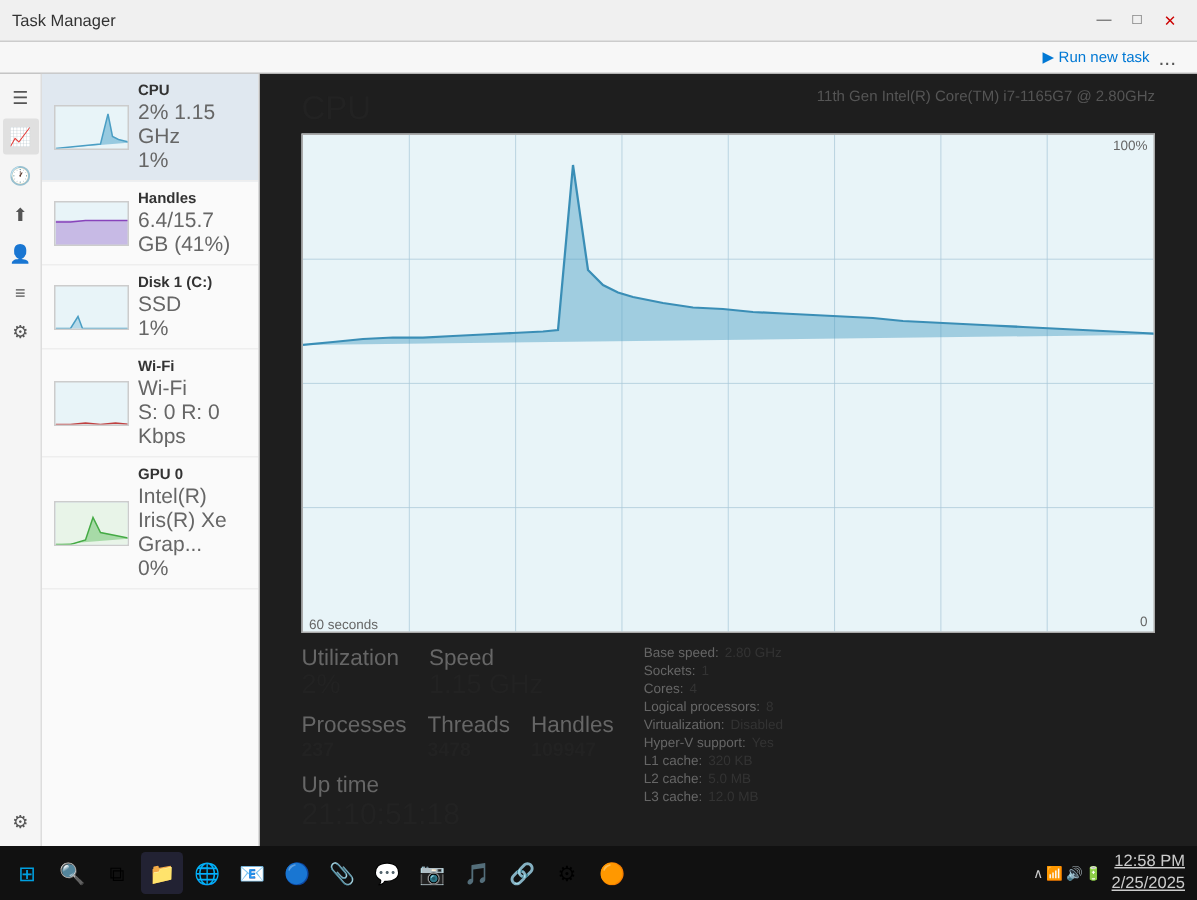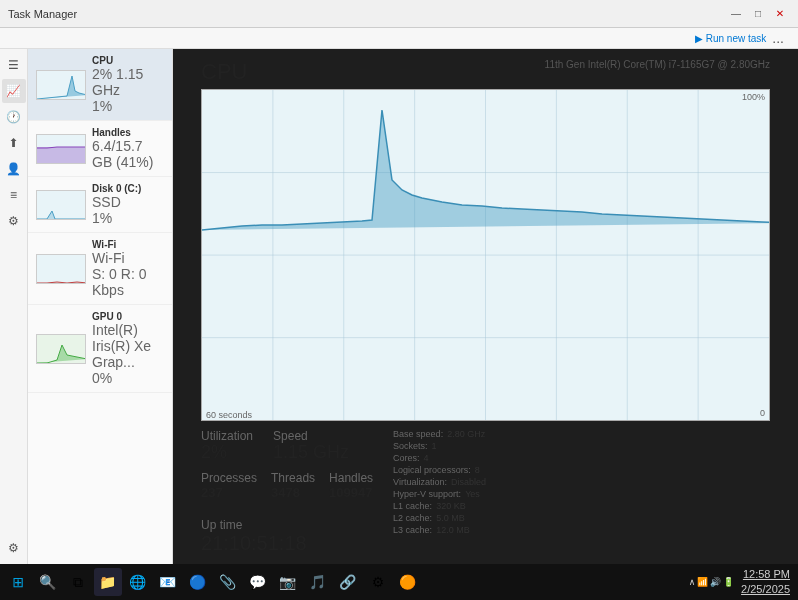--- a/index.html
+++ b/index.html
@@ -228,21 +228,21 @@
       display: flex;
       gap: 20px;
       margin-top: 8px;
       flex-shrink: 0;
     }
     .stat-item {
       display: flex;
       flex-direction: column;
     }
     .stat-label {
-      font-size: 12px;
+      font-size: 15px;
       color: #666;
     }
     .stat-value {
       font-size: 18px;
       font-weight: 400;
       color: #222;
       line-height: 1.1;
     }
     .stat-value-sm {
       font-size: 13px;
@@ -371,21 +371,21 @@
         </div>
       </div>
 
       <div class="device-item">
         <div class="device-mini-graph">
           <svg width="50" height="30" viewBox="0 0 50 30">
             <polyline points="0,28 10,28 15,20 18,28 30,28 40,28 50,28" fill="rgba(70,160,200,0.3)" stroke="#4a9ec4" stroke-width="1"></polyline>
           </svg>
         </div>
         <div class="device-info">
-          <div class="device-name">Disk 0 (C:)</div>
+          <div class="device-name">Disk 1 (C:)</div>
           <div class="device-sub">SSD</div>
           <div class="device-sub">1%</div>
         </div>
       </div>
 
       <div class="device-item">
         <div class="device-mini-graph">
           <svg width="50" height="30" viewBox="0 0 50 30">
             <polyline points="0,28 10,28 20,27 30,28 40,27 50,28" fill="rgba(200,80,80,0.2)" stroke="#c04040" stroke-width="1"></polyline>
           </svg>
@@ -465,21 +465,21 @@
             </div>
             <div class="stat-item">
               <span class="stat-label">Threads</span>
               <span class="stat-value-sm">3478</span>
             </div>
             <div class="stat-item">
               <span class="stat-label">Handles</span>
               <span class="stat-value-sm">109947</span>
             </div>
           </div>
-          <div class="stat-item" style="margin-top:14px;">
+          <div class="stat-item" style="margin-top:4px;">
             <span class="stat-label">Up time</span>
             <span class="stat-value" style="font-size:20px;">21:10:51:18</span>
           </div>
         </div>
 
         <div style="display:flex;flex-direction:column;gap:2px;font-size:9px;">
           <div class="stat-kv">
             <span class="stat-k">Base speed:</span>
             <span class="stat-v">2.80 GHz</span>
           </div>

